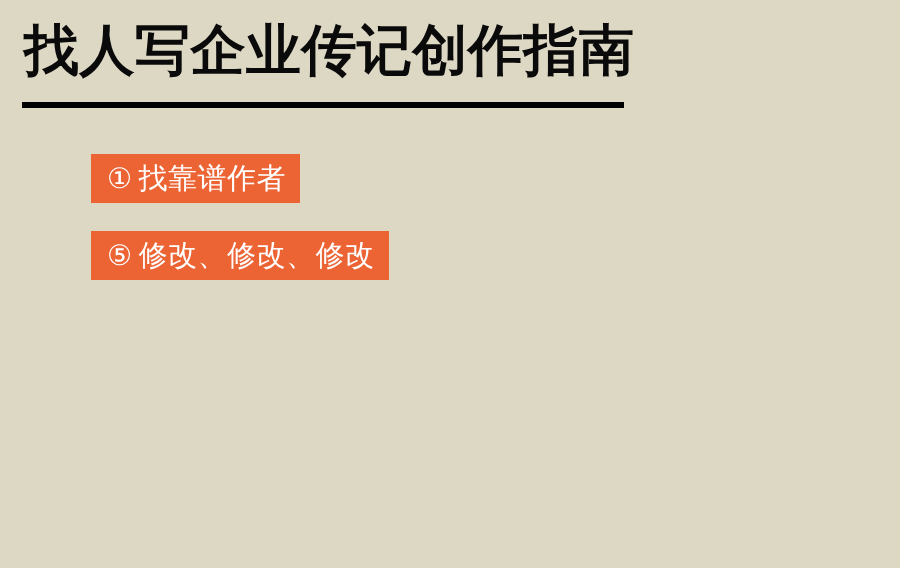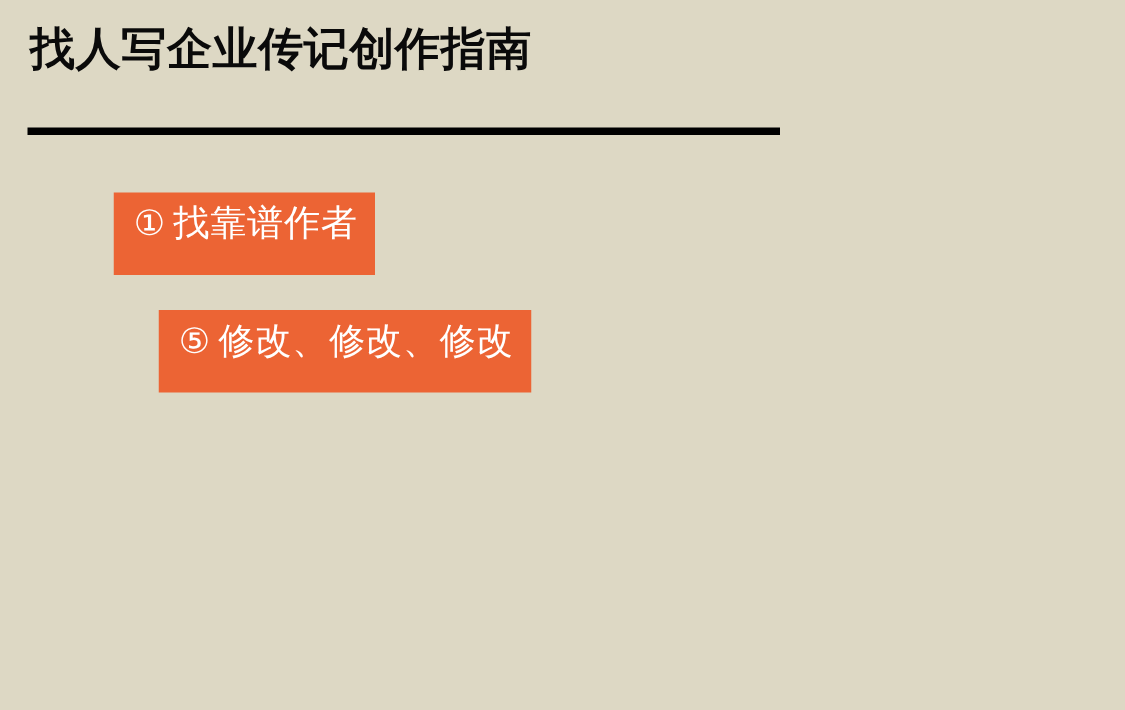--- a/index.html
+++ b/index.html
@@ -21,21 +21,21 @@
   }
 
   
   .title-block {
     position: absolute;
     left: 22px;
     top: 18px;
     width: 640px;
   }
   .slide-title {
-    font-size: 36px;
+    font-size: 55px;
     font-weight: 700;
     color: #0a0a0a;
     letter-spacing: 0.5px;
     line-height: 1.18;
     white-space: nowrap;
     margin: 0;
     padding: 0 0 0 2px;
   }
   .title-rule {
     position: absolute;
@@ -50,42 +50,41 @@
   .bars {
     position: absolute;
     left: 91px;
     top: 154px;
     width: 760px;
   }
   .bar {
     display: block;
     background: #ec6434;
     color: #ffffff;
-    height: 66px;
+    height: 49px;
     line-height: 49px;
     margin: 0 0 28px 0;
     padding: 0 14px 0 16px;
     box-sizing: border-box;
     white-space: nowrap;
     font-size: 29px;
     font-weight: 500;
     letter-spacing: 0.5px;
     width: max-content;
   }
   .bar .marker {
     font-size: 28px;
     margin-right: 6px;
     vertical-align: baseline;
   }
   .bar .bar-text {
     vertical-align: baseline;
   }
   .bar:last-child {
     margin-bottom: 0;
-    margin-left: 36px;
   }
 </style>
 </head>
 <body>
 
 <div class="slide">
 
   <div class="title-block">
     <h1 class="slide-title">找人写企业传记创作指南</h1>
     <div class="title-rule"></div>

